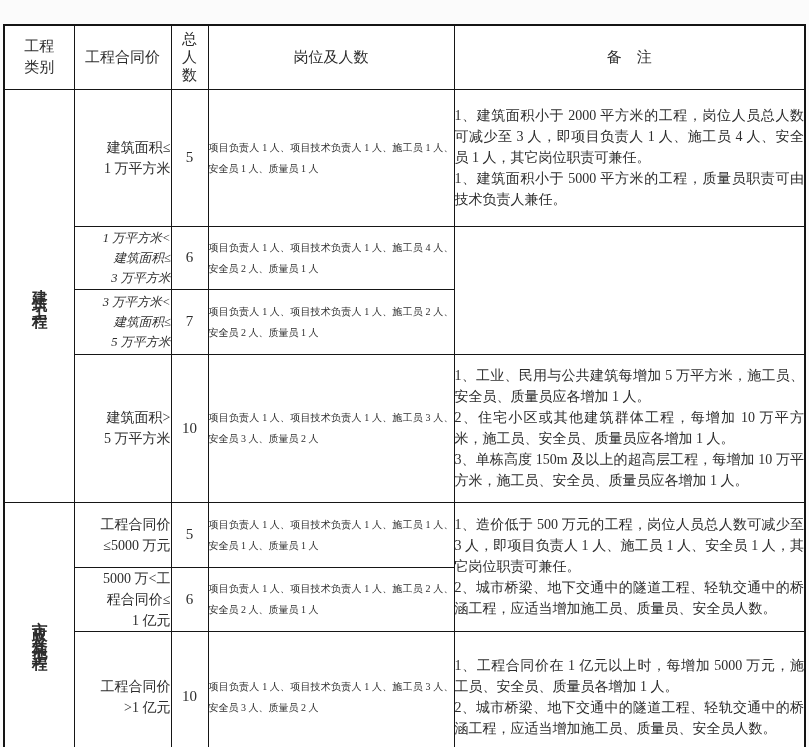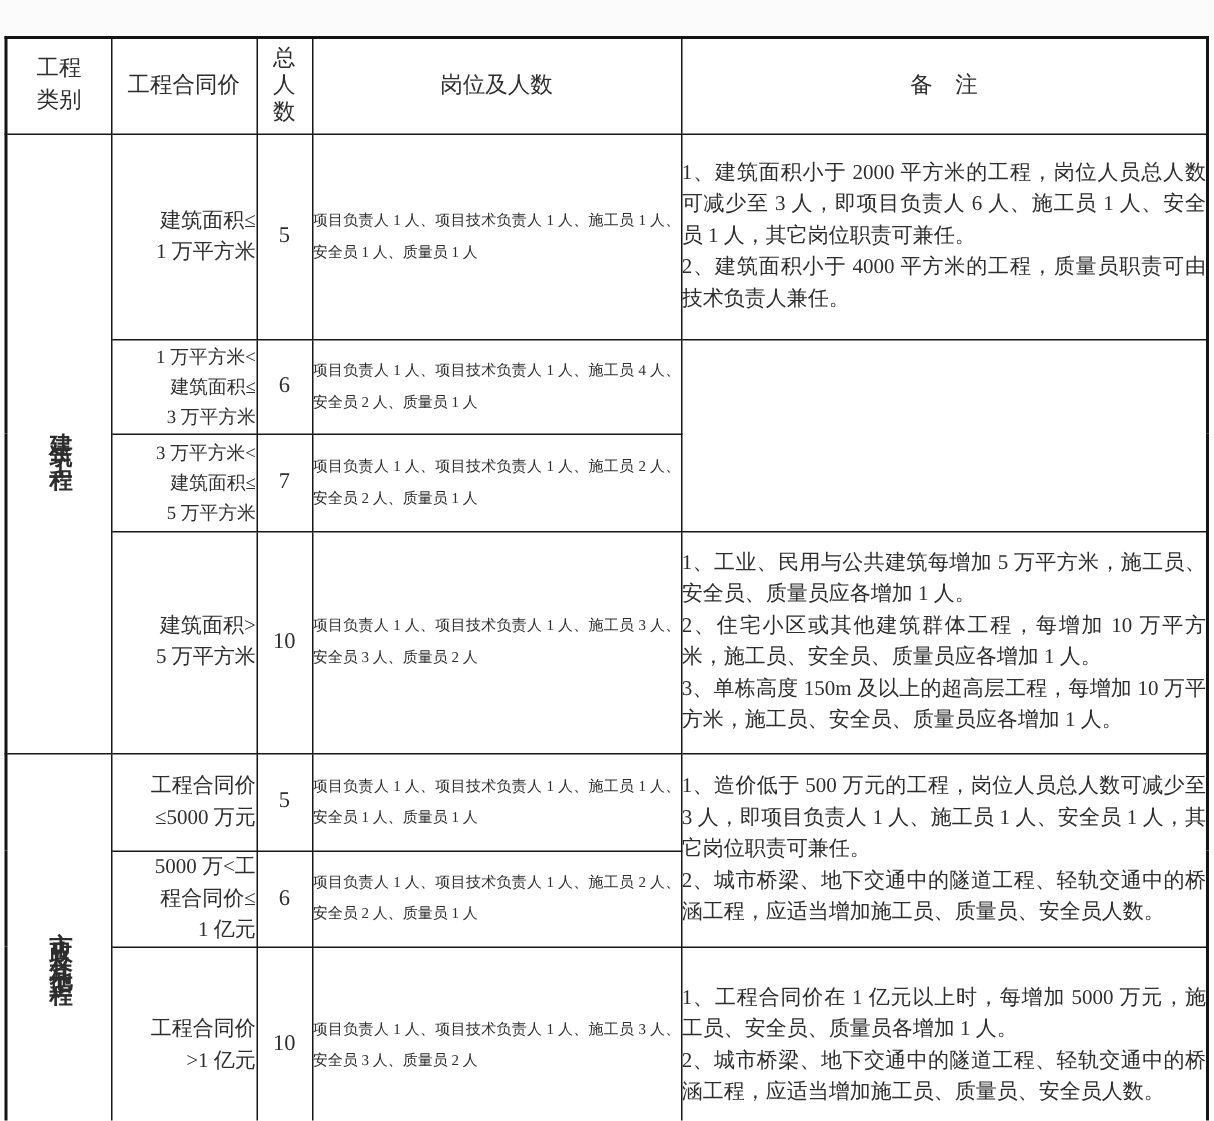--- a/index.html
+++ b/index.html
@@ -23,21 +23,21 @@
     padding:0;
     font-weight:normal;
     color:#2d2d2d;
     overflow:hidden;
   }
   .c{text-align:center;vertical-align:middle;}
   .hdr{font-size:15px;line-height:21px;}
   .hdr .ln{line-height:21px;}
   .total-hdr .ln{line-height:18px;}
   .scale{font-size:14px;line-height:21px;text-align:right;vertical-align:middle;}
-  .scale.sm{font-size:12.5px;line-height:20px;}
+  .scale.sm{font-size:12.5px;line-height:20px;font-style:italic;}
   .total{font-size:15px;text-align:center;vertical-align:middle;}
   .pos{
     font-size:10px;line-height:21px;
     text-align:justify;vertical-align:middle;
     padding:2px 8px 2px 10px;
   }
   .rem{
     font-size:14px;line-height:21px;
     text-align:justify;vertical-align:middle;
     padding:3px 7px;
@@ -88,22 +88,22 @@
       <td class="cat" rowspan="4">
         <span class="cat-label b4">建筑工程</span>
       </td>
       <td class="scale">
         <div>建筑面积≤</div>
         <div>1 万平方米</div>
       </td>
       <td class="total">5</td>
       <td class="pos">项目负责人 1 人、项目技术负责人 1 人、施工员 1 人、安全员 1 人、质量员 1 人</td>
       <td class="rem">
-        <div class="remark-item">1、建筑面积小于 2000 平方米的工程，岗位人员总人数可减少至 3 人，即项目负责人 6 人、施工员 1 人、安全员 1 人，其它岗位职责可兼任。</div>
-        <div class="remark-item">2、建筑面积小于 4000 平方米的工程，质量员职责可由技术负责人兼任。</div>
+        <div class="remark-item">1、建筑面积小于 2000 平方米的工程，岗位人员总人数可减少至 3 人，即项目负责人 1 人、施工员 4 人、安全员 1 人，其它岗位职责可兼任。</div>
+        <div class="remark-item">1、建筑面积小于 5000 平方米的工程，质量员职责可由技术负责人兼任。</div>
       </td>
     </tr>
 
     <tr style="height:63px">
       <td class="scale sm">
         <div>1 万平方米&lt;</div>
         <div>建筑面积≤</div>
         <div>3 万平方米</div>
       </td>
       <td class="total">6</td>

